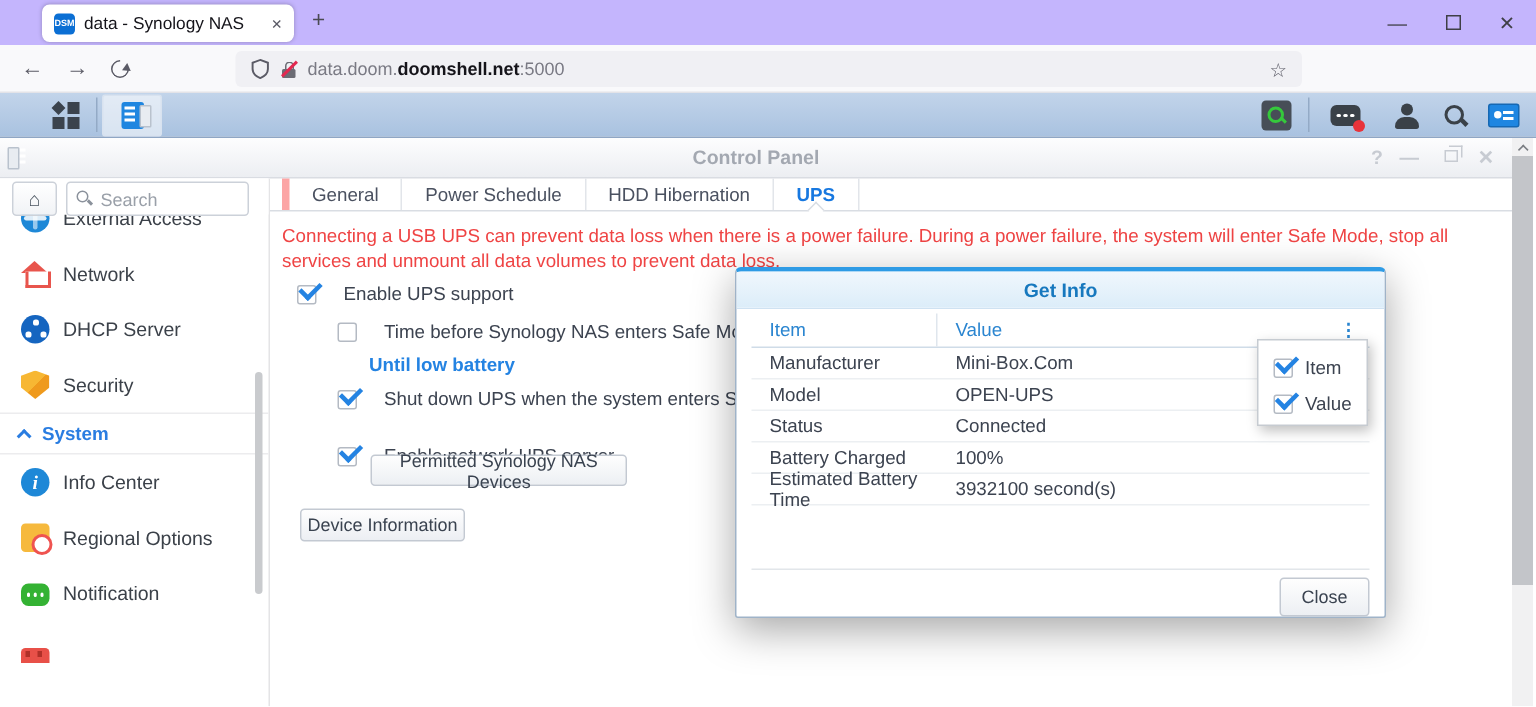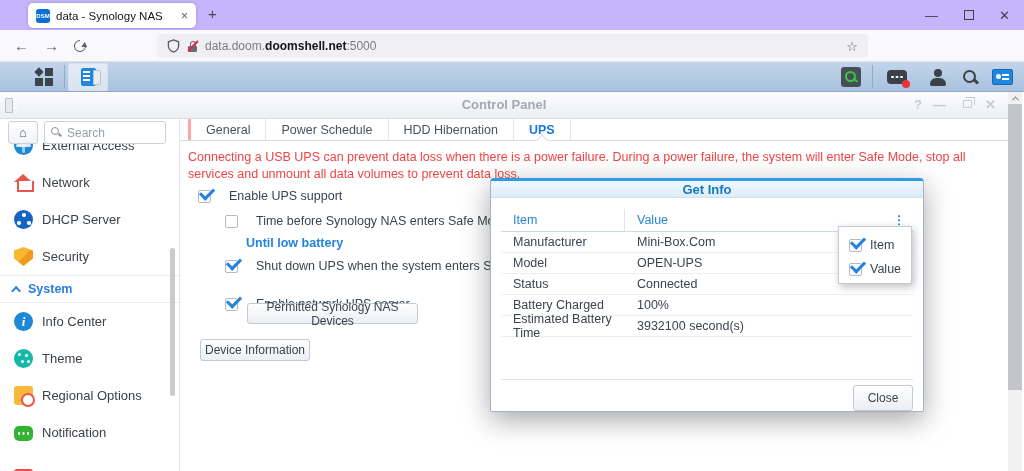--- a/index.html
+++ b/index.html
@@ -131,39 +131,39 @@
   .si-notif::before { content:""; position:absolute; left:3px; bottom:-4px; border:4px solid transparent; border-top-color:#34b233; }
   .si-notif::after { content:""; position:absolute; left:3.5px; top:6px; width:2.5px; height:2.5px; border-radius:50%; background:#fff;
                      box-shadow:4.5px 0 0 #fff, 9px 0 0 #fff; }
   .si-redpartial { background:#e85048; border-radius:3px 3px 0 0; height:10px; margin-top:9px; }
   .si-redpartial::before { content:""; position:absolute; left:3px; top:2px; width:3px; height:4px; background:#b03028; box-shadow:8px 0 0 #b03028; }
 
   
   .content { position:absolute; left:180px; top:0; right:0; bottom:0; }
   .tabbar { position:absolute; left:0; top:0; right:0; height:22px; border-bottom:1px solid #d9dde3; display:flex; padding-left:8px; }
   .tab { position:relative; padding:0 15px; font-size:12.5px; color:#4a5160; display:flex; align-items:center; border-right:1px solid #e2e5ea; }
-  .tab:first-child { border-left:3px solid #fca5a5; }
+  .tab:first-child { border-left:5px solid #fca5a5; }
   .tab.active { color:#1778e0; font-weight:bold; }
   .tab.active::after { content:""; position:absolute; left:50%; bottom:-4px; width:7px; height:7px; background:#fff;
                        border-left:1px solid #d9dde3; border-top:1px solid #d9dde3; transform:translateX(-50%) rotate(45deg); }
   .desc { position:absolute; left:8px; top:30px; width:818px; font-size:12.5px; line-height:17px; color:#ef4444; }
   .cbrow { position:absolute; display:flex; align-items:center; gap:18px; height:18px; }
   .cb { position:relative; width:13px; height:13px; background:#fff; border:1px solid #b4bac3; border-radius:2px; flex:0 0 auto; }
   .cb.checked::after { content:""; position:absolute; left:1px; top:-3px; width:11px; height:6px;
                        border-left:3px solid #2483e2; border-bottom:3px solid #2483e2; transform:rotate(-45deg); }
   .cblabel { font-size:12.5px; color:#3c4350; white-space:nowrap; }
   .bluelink { position:absolute; font-size:12.5px; font-weight:bold; color:#2483e2; white-space:nowrap; }
   .dsm-btn { position:absolute; background:linear-gradient(#fefefe,#eceff3); border:1px solid #c3c9d2; border-radius:3px;
              font-size:12px; color:#3a4350; display:flex; align-items:center; justify-content:center; font-family:inherit; }
 
   
   .dialog { position:absolute; left:490px; top:178px; width:434px; height:234px; background:#fff; z-index:50;
             border:1px solid #9fb3c8; border-top:3px solid #2e9be5; border-radius:4px 4px 2px 2px;
             box-shadow:0 8px 28px rgba(0,0,0,.35); }
-  .dlg-header { position:absolute; left:0; top:0; width:100%; height:17px; background:linear-gradient(#f0f7fd,#dcedf9);
+  .dlg-header { position:absolute; left:0; top:0; width:100%; height:25px; background:linear-gradient(#f0f7fd,#dcedf9);
                 display:flex; align-items:center; justify-content:center; font-size:13px; font-weight:bold; color:#1778be;
                 border-bottom:1px solid #cfe2f2; border-radius:2px 2px 0 0; }
   .dlg-thead { position:absolute; left:10px; right:10px; top:28px; height:23px; border-bottom:1px solid #cfdce8; display:flex; align-items:center; }
   .dlg-th1 { width:124px; padding-left:12px; font-size:12.5px; color:#2a85d0; border-right:1px solid #dfe6ed; height:100%; display:flex; align-items:center; }
   .dlg-th2 { padding-left:12px; font-size:12.5px; color:#2a85d0; }
   .dlg-colmenu-btn { position:absolute; right:8px; top:4px; color:#2a85d0; font-size:12px; font-weight:bold; letter-spacing:0; line-height:15px; }
   .dlg-rows { position:absolute; left:10px; right:10px; top:51px; }
   .dlg-row { height:21px; display:flex; align-items:center; border-bottom:1px solid #eceff2; }
   .dlg-c1 { width:124px; padding-left:12px; font-size:12.5px; color:#3c4350; }
   .dlg-c2 { padding-left:12px; font-size:12.5px; color:#3c4350; }
@@ -310,24 +310,20 @@
           </div>
           <div class="side-header">
             <span class="chev-up"></span>
             <span>System</span>
           </div>
           <div class="side-item">
             <span class="si si-info">i</span>
             <span>Info Center</span>
           </div>
           <div class="side-item">
-            <span class="si si-theme"></span>
-            <span>Theme</span>
-          </div>
-          <div class="side-item">
             <span class="si si-region"></span>
             <span>Regional Options</span>
           </div>
           <div class="side-item">
             <span class="si si-notif"></span>
             <span>Notification</span>
           </div>
           <div class="side-item">
             <span class="si si-redpartial"></span>
             <span></span>

